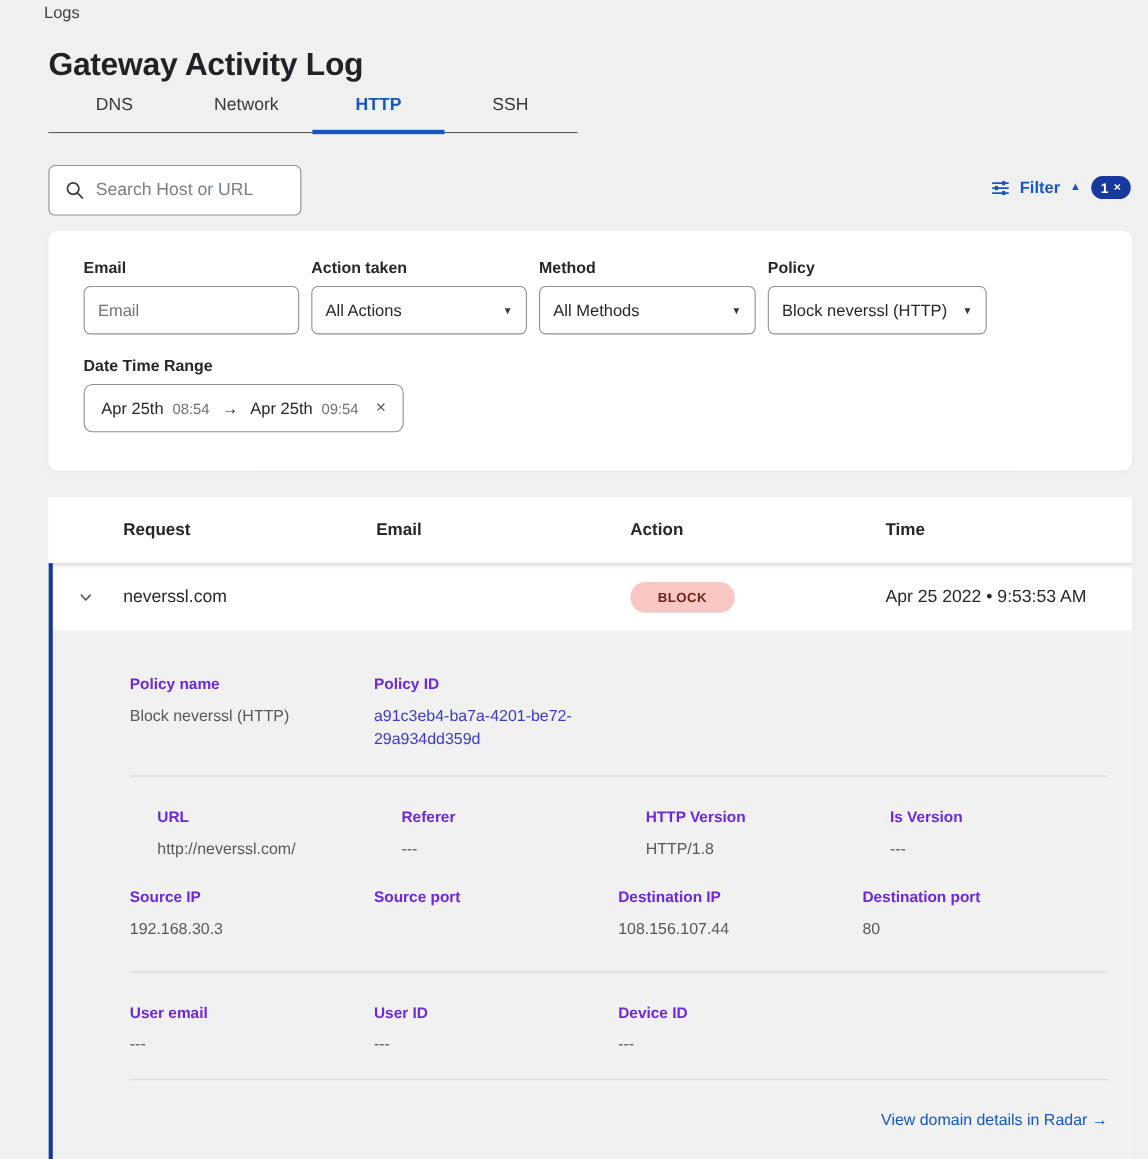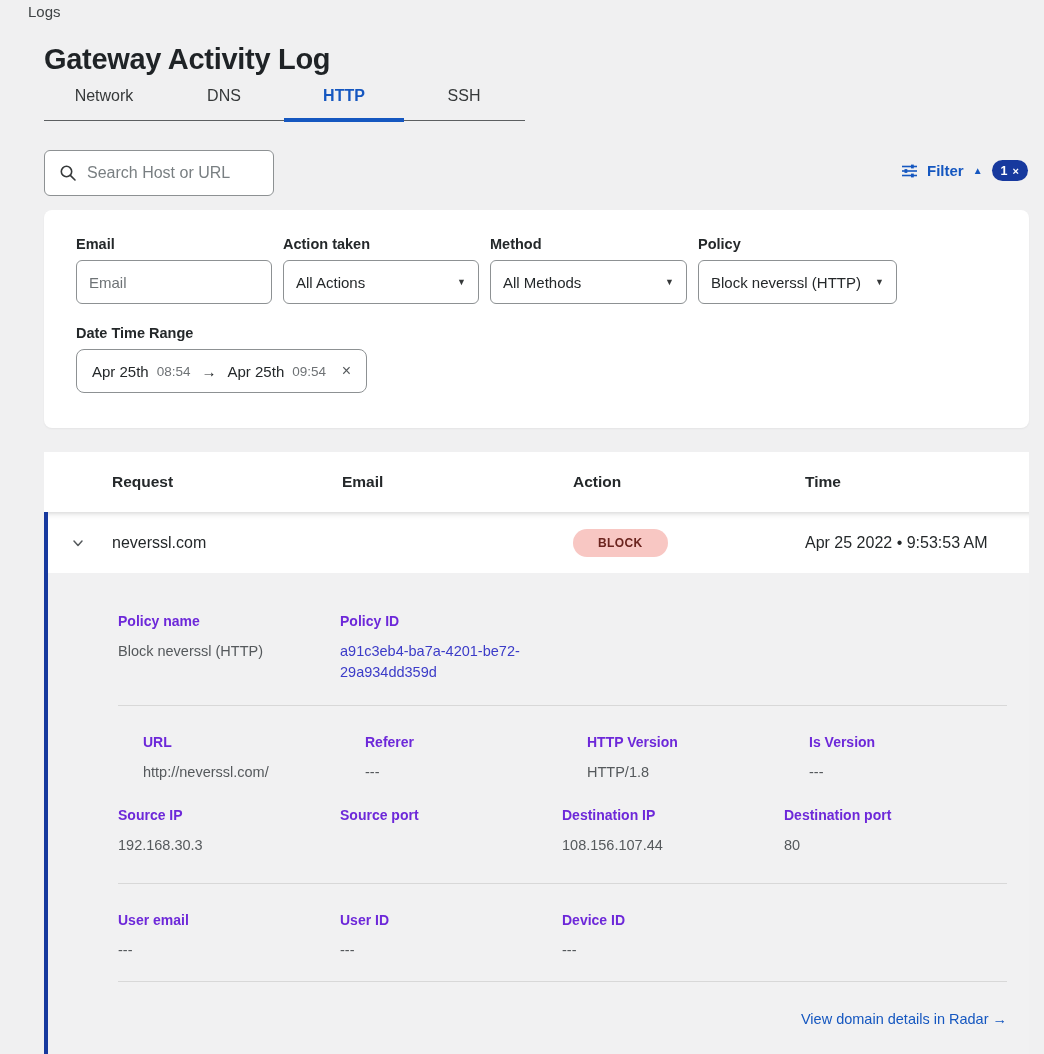--- a/index.html
+++ b/index.html
@@ -4,21 +4,21 @@
 <style>
   * { margin:0; padding:0; box-sizing:border-box; }
   html,body { width:1044px; height:1054px; }
   body {
     font-family:"Liberation Sans","DejaVu Sans",sans-serif;
     background:#f0f0f1;
     position:relative;
     overflow:hidden;
     color:#24282a;
   }
-  .breadcrumb { position:absolute; left:28px; top:3px; font-size:15px; color:#3f4345; }
+  .breadcrumb { position:absolute; left:40px; top:3px; font-size:15px; color:#3f4345; }
   .page-title { position:absolute; left:44px; top:43px; font-size:29px; font-weight:700; color:#1f2326; letter-spacing:-0.3px; }
 
   
   .tabs { position:absolute; left:44px; top:76px; width:481px; display:flex; border-bottom:1px solid #5c5f61; }
   .tab { width:120px; text-align:center; padding:11px 0 15px; font-size:16px; color:#36393a; position:relative; cursor:pointer; }
   .tab.active { color:var(--accent_blue); font-weight:700; }
   .tab.active::after { content:""; position:absolute; left:0; right:0; bottom:-2px; height:4px; background:var(--accent_blue); }
 
   
   .search-box { position:absolute; left:44px; top:150px; width:230px; height:46px; background:#fff;
@@ -77,22 +77,22 @@
 
   svg { display:block; }
 </style>
 </head>
 <body>
 
 <div class="breadcrumb">Logs</div>
 <h1 class="page-title">Gateway Activity Log</h1>
 
 <div class="tabs">
+  <div class="tab">DNS</div>
   <div class="tab">Network</div>
-  <div class="tab">DNS</div>
   <div class="tab active">HTTP</div>
   <div class="tab">SSH</div>
 </div>
 
 <div class="search-box">
   <span>
     <svg width="18" height="18" viewBox="0 0 18 18">
         <circle cx="7.5" cy="7.5" r="5.2" fill="none" stroke="#36393a" stroke-width="1.6"></circle>
         <line x1="11.6" y1="11.6" x2="16" y2="16" stroke="#36393a" stroke-width="1.6" stroke-linecap="round"></line>
       </svg>

